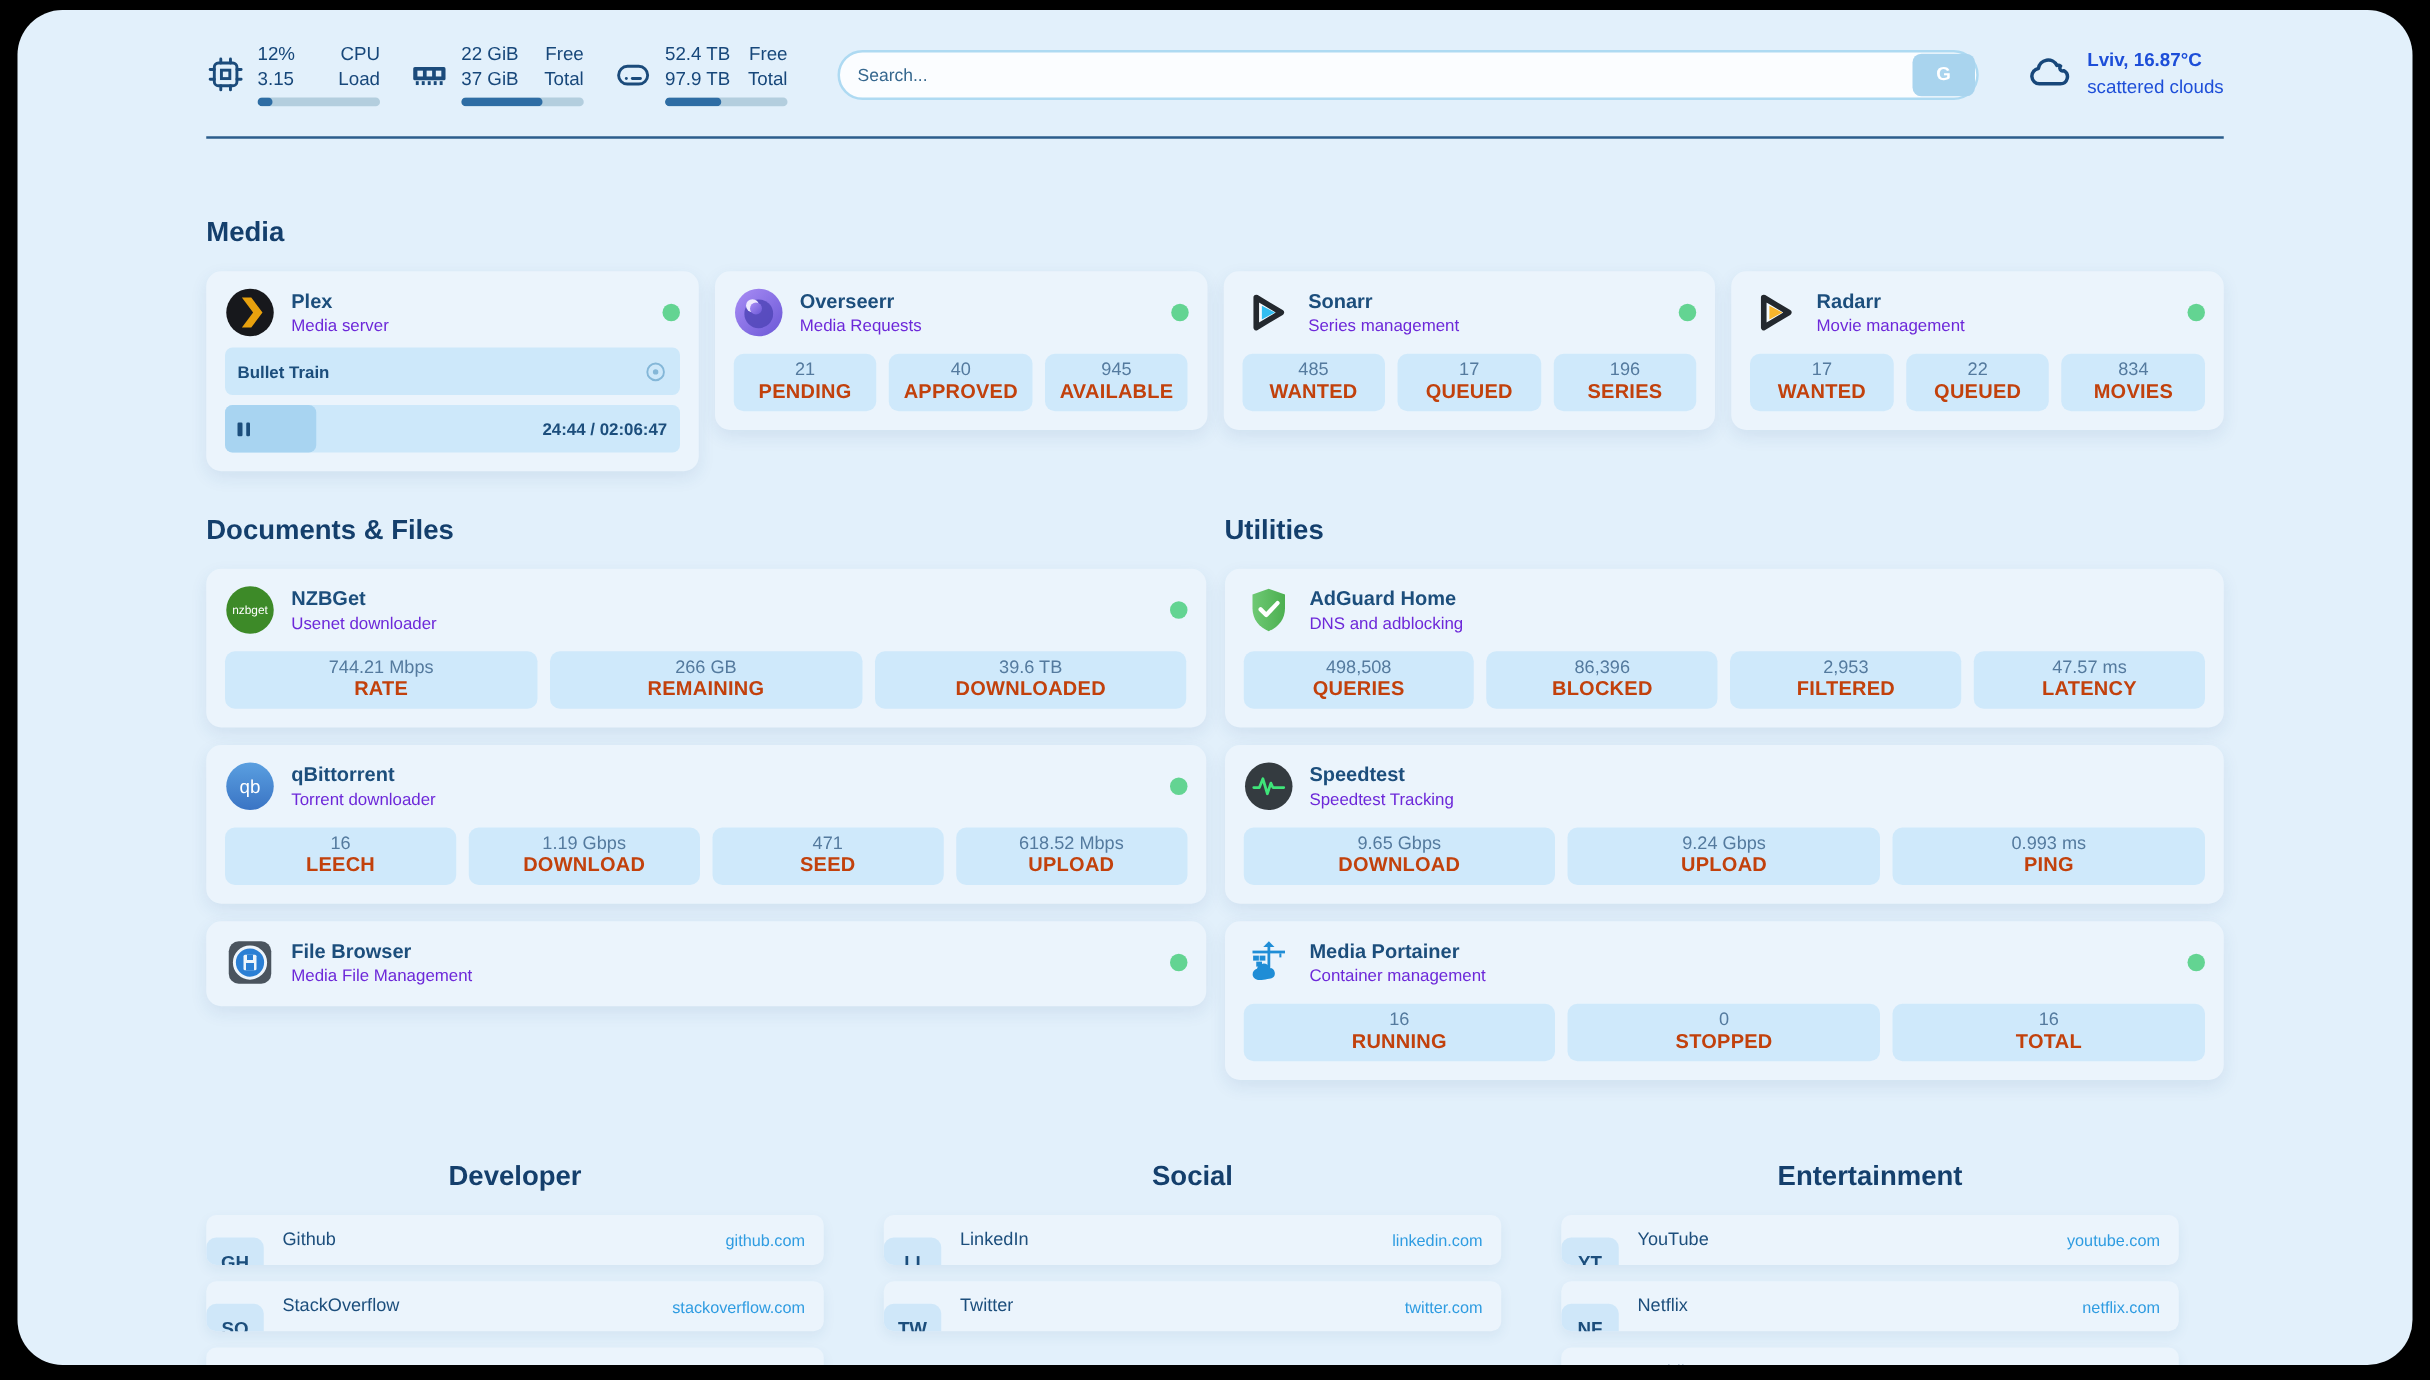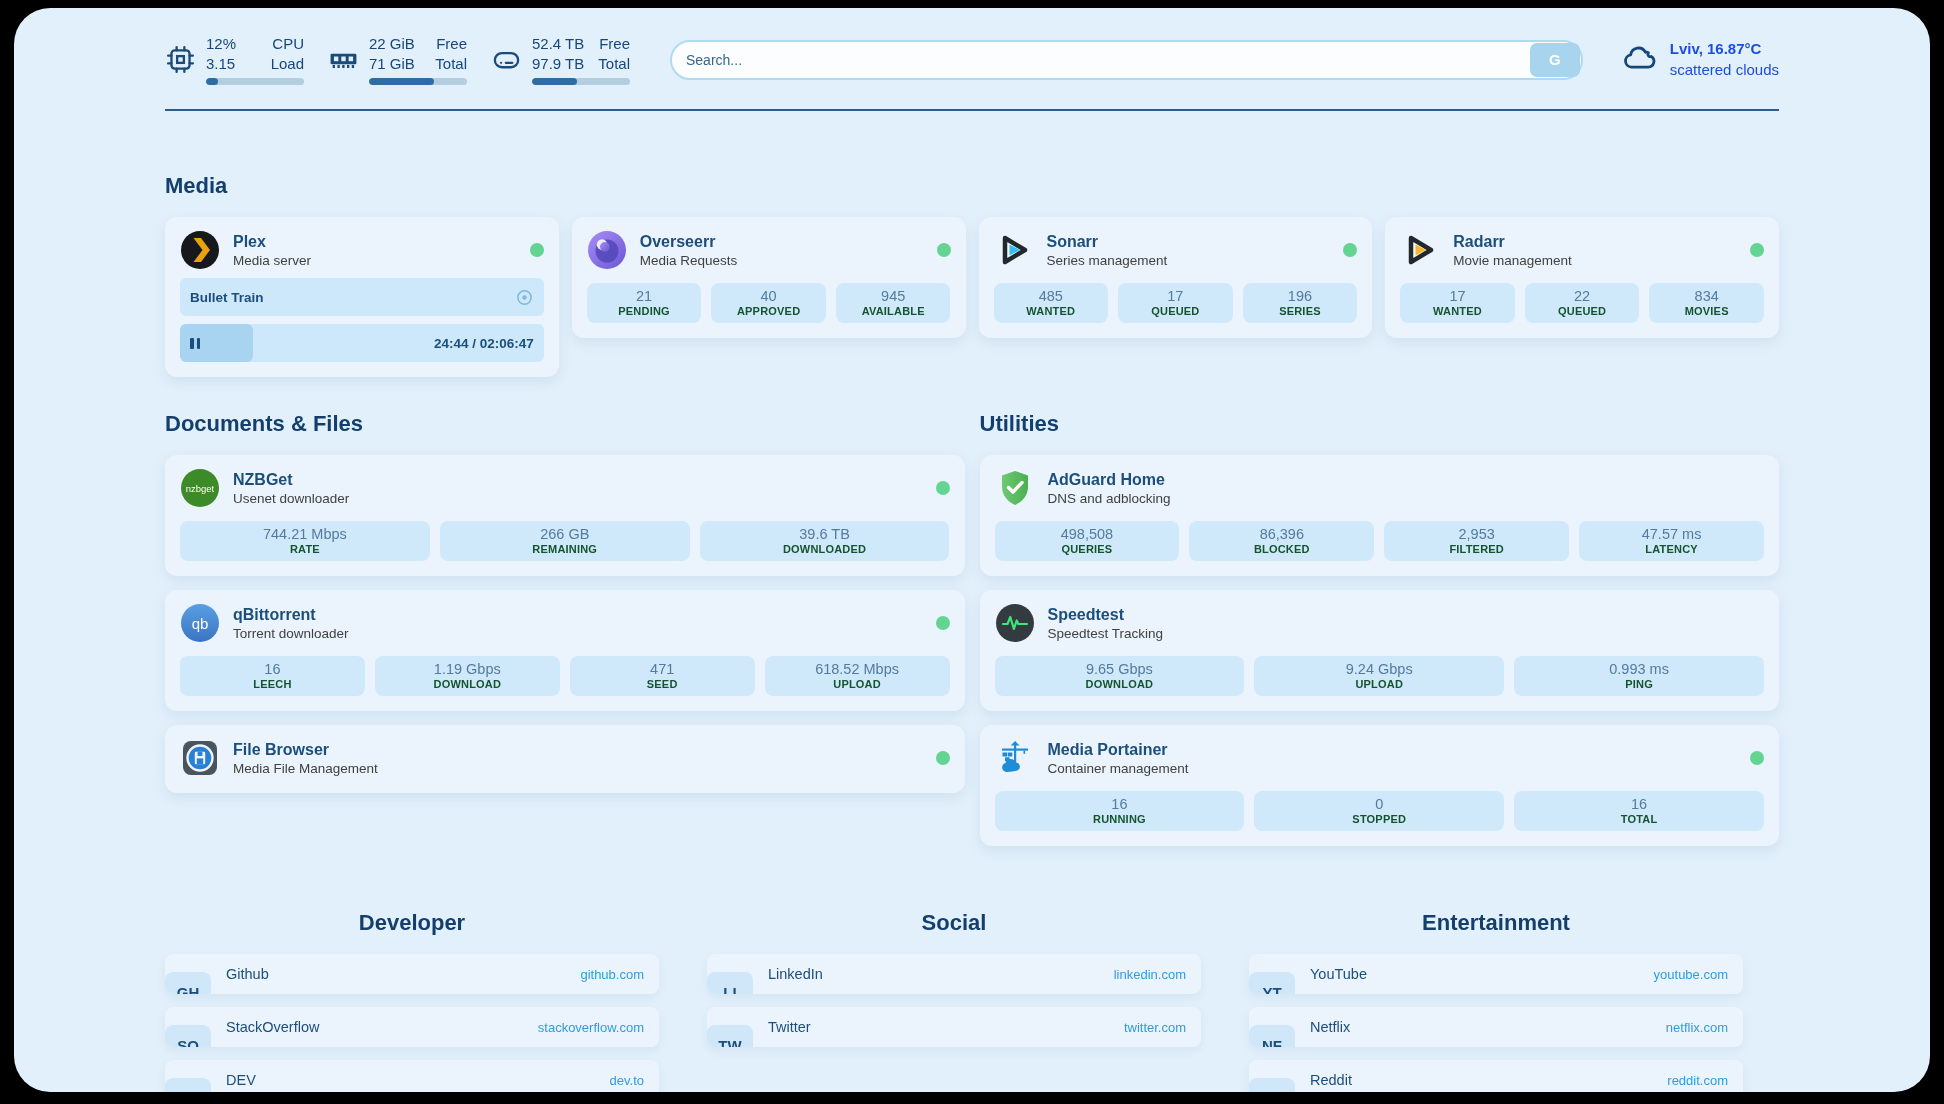--- a/index.html
+++ b/index.html
@@ -25,26 +25,26 @@
   .weather-line1{font-weight:600;}
   .divider{height:2px;background:#2c5d8c;margin-top:24px;}
   
   .sec-title{font-size:22px;font-weight:600;color:#143f6c;margin:0 0 18px;}
   .media-section{margin-top:62px;}
   .media-grid{display:grid;grid-template-columns:repeat(4,1fr);gap:13px;align-items:start;}
   .card{background:#ebf4fc;border-radius:12px;padding:13px 15px 15px;box-shadow:0 5px 14px rgba(30,80,130,.09);cursor:pointer;}
   .card-head{display:flex;align-items:center;}
   .svc-icon{width:40px;height:40px;margin-right:13px;flex:none;display:flex;}
   .svc-title{font-size:16px;font-weight:600;color:#1c4e7c;}
-  .svc-sub{font-size:13.5px;color:#404040;margin-top:2px;}
+  .svc-sub{font-size:13.5px;color:#6d28d9;margin-top:2px;}
   .dot{width:14px;height:14px;border-radius:50%;background:#63d492;margin-left:auto;flex:none;align-self:center;}
   .tiles{display:flex;gap:10px;margin-top:13px;}
   .tile{flex:1;background:#cfe9fb;border-radius:8px;text-align:center;padding:5px 2px 6px;}
   .tile-val{font-size:14.5px;color:#547a9e;}
-  .tile-lab{font-size:11px;font-weight:700;color:#14532d;margin-top:1px;letter-spacing:.2px;}
+  .tile-lab{font-size:16px;font-weight:700;color:#c2410c;margin-top:1px;letter-spacing:.2px;}
   .media-row{height:38px;background:#cde8fa;border-radius:6px;display:flex;align-items:center;
              padding:0 10px;margin-top:8px;font-size:13.5px;font-weight:600;color:#1c4e7c;position:relative;}
   .media-row .row-inner{display:flex;align-items:center;width:100%;position:relative;z-index:1;}
   .p-fill{position:absolute;left:0;top:0;bottom:0;background:#a8d4f1;border-radius:6px;z-index:0;}
   .row-right{margin-left:auto;display:flex;align-items:center;}
   .pause{display:flex;gap:3px;margin-right:8px;}
   .pbar{width:3.5px;height:11px;background:#1c4e7c;border-radius:1px;display:block;}
   .two-col{display:grid;grid-template-columns:1fr 1fr;gap:15px;margin-top:34px;align-items:start;}
   .col-stack{display:flex;flex-direction:column;gap:14px;}
   
@@ -99,21 +99,21 @@
             <rect x="7.3" y="16.2" width="1.8" height="2.4"></rect>
           <rect x="11" y="16.2" width="1.8" height="2.4"></rect>
             <rect x="14.7" y="16.2" width="1.8" height="2.4"></rect>
           <rect x="18.4" y="16.2" width="1.8" height="2.4"></rect>
         </svg>
       </span>
       <div class="stat-body">
         <div class="stat-cols">
           <div class="col-values">
             <div>22 GiB</div>
-            <div>71 GiB</div>
+            <div>37 GiB</div>
           </div>
           <div class="col-labels">
             <div>Free</div>
             <div>Total</div>
           </div>
         </div>
         <div class="hbar">
             <div class="hbar-fill" style="width: 66%;"></div>
           </div>
       </div>

